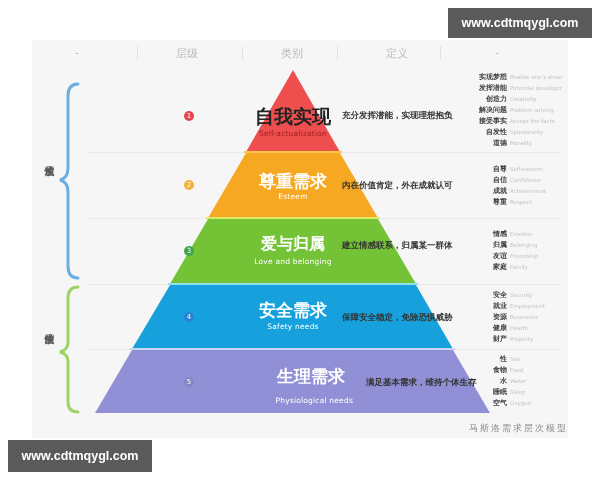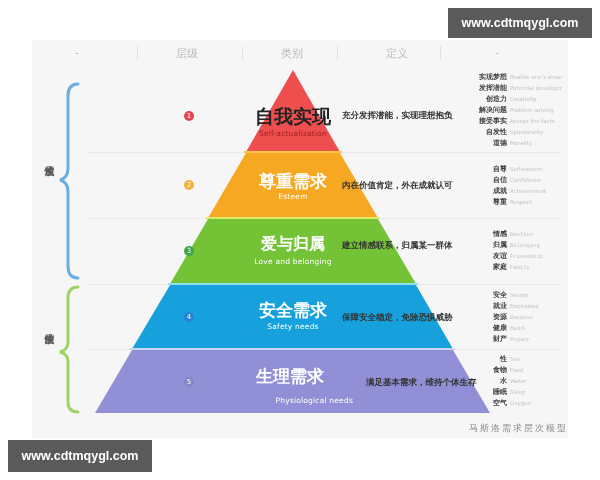--- a/index.html
+++ b/index.html
@@ -81,21 +81,21 @@
 
 <div class="band-title" style="left:243px;top:170px;width:100px;font-size:17px;color:#fff;">尊重需求</div>
 <div class="band-sub" style="left:243px;top:192px;width:100px;color:#fff;">Esteem</div>
 
 <div class="band-title" style="left:243px;top:234px;width:100px;font-size:16px;color:#fff;">爱与归属</div>
 <div class="band-sub" style="left:233px;top:257px;width:120px;color:#fff;">Love and belonging</div>
 
 <div class="band-title" style="left:243px;top:299px;width:100px;font-size:17px;color:#fff;">安全需求</div>
 <div class="band-sub" style="left:243px;top:322px;width:100px;color:#fff;">Safety needs</div>
 
-<div class="band-title" style="left:240px;top:365px;width:100px;font-size:17px;color:#fff;">生理需求</div>
+<div class="band-title" style="left:261px;top:365px;width:100px;font-size:17px;color:#fff;">生理需求</div>
 <div class="band-sub" style="left:233px;top:396px;width:120px;color:#fff;text-align:right;">Physiological needs</div>
 
 <div class="band-def" style="left:342px;top:110px;">充分发挥潜能，实现理想抱负</div>
 <div class="band-def" style="left:342px;top:180px;">内在价值肯定，外在成就认可</div>
 <div class="band-def" style="left:342px;top:240px;">建立情感联系，归属某一群体</div>
 <div class="band-def" style="left:342px;top:312px;">保障安全稳定，免除恐惧威胁</div>
 <div class="band-def" style="left:342px;top:377px;margin-left:24px;">满足基本需求，维持个体生存</div>
 
 <div class="kw-list" style="top:72px;">
   <div class="kw">
@@ -140,40 +140,40 @@
   <div class="kw">
       <span class="zh">成就</span>
       <span class="en">Achievement</span>
     </div>
   <div class="kw">
       <span class="zh">尊重</span>
       <span class="en">Respect</span>
     </div>
 </div>
 
-<div class="kw-list" style="top:229px;font-family:Liberation Mono, monospace;">
+<div class="kw-list" style="top:229px;">
   <div class="kw">
       <span class="zh">情感</span>
       <span class="en">Emotion</span>
     </div>
   <div class="kw">
       <span class="zh">归属</span>
       <span class="en">Belonging</span>
     </div>
   <div class="kw">
       <span class="zh">友谊</span>
       <span class="en">Friendship</span>
     </div>
   <div class="kw">
       <span class="zh">家庭</span>
       <span class="en">Family</span>
     </div>
 </div>
 
-<div class="kw-list" style="top:290px;font-family:Liberation Serif, serif;">
+<div class="kw-list" style="top:290px;">
   <div class="kw">
       <span class="zh">安全</span>
       <span class="en">Security</span>
     </div>
   <div class="kw">
       <span class="zh">就业</span>
       <span class="en">Employment</span>
     </div>
   <div class="kw">
       <span class="zh">资源</span>

